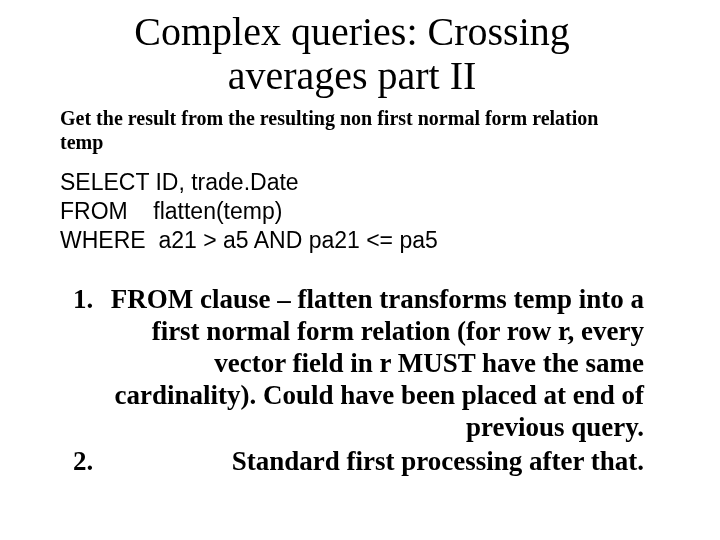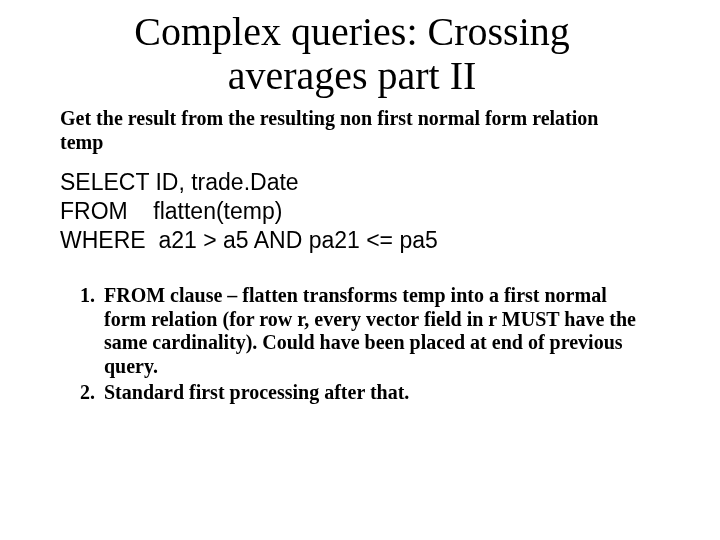--- a/index.html
+++ b/index.html
@@ -37,25 +37,26 @@
     line-height: 1.25;
     margin: 10px 0 30px 0;
     white-space: pre;
   }
   .exec-heading {
     font-size: 24px;
     font-weight: bold;
     margin: 0;
   }
   ol.exec-list {
-    font-size: 20px;
+    font-size: 27px;
     font-weight: bold;
     margin: 0;
     padding-left: 40px;
     line-height: 1.18;
+    text-align: right;
   }
   ol.exec-list li {
     margin: 0;
     padding: 0 0 2px 4px;
   }
 </style>
 </head>
 <body>
 
 <div class="slide">

